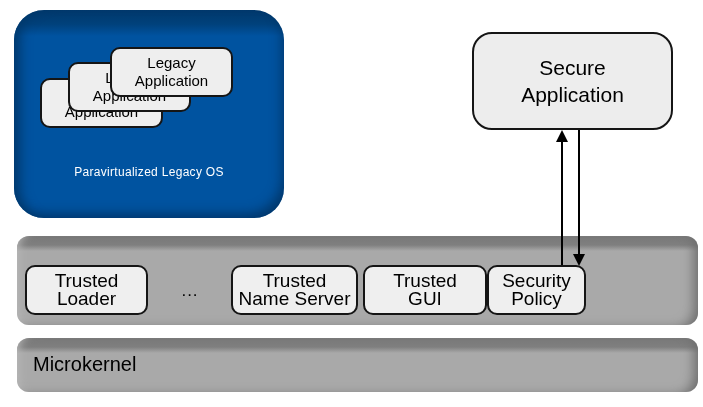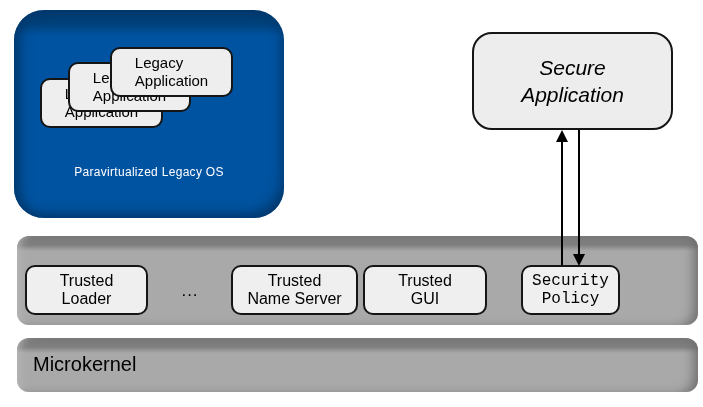--- a/index.html
+++ b/index.html
@@ -18,57 +18,57 @@
   }
   .legacy-os-label {
     position:absolute; left:0; right:0; top:151px; text-align:center;
     color:#ffffff; font-size:12px; line-height:22px; letter-spacing:0.3px;
   }
   
   .app-box {
     position:absolute; width:123px; height:50px; box-sizing:border-box;
     background:#eeeeee; border:2px solid #151515; border-radius:10px;
     display:flex; align-items:center; justify-content:center;
-    font-size:15px; line-height:18px; white-space:pre-line;
+    text-align:center; font-size:15px; line-height:18px; white-space:pre-line;
   }
   .app-back   { left:40px;  top:78px; z-index:1; }
   .app-middle { left:68px;  top:62px; z-index:2; }
   .app-front  { left:110px; top:47px; z-index:3; }
   
   .secure-app {
     position:absolute; left:472px; top:32px; width:201px; height:98px;
     box-sizing:border-box; background:#ededed; border:2px solid #151515;
     border-radius:20px; display:flex; align-items:center; justify-content:center;
-    text-align:center; font-size:21px; line-height:27px; white-space:pre-line;font-style:italic;
+    text-align:center; font-size:21px; line-height:27px; white-space:pre-line;
   }
   
   .bar {
     position:absolute; left:17px; width:681px; border-radius:12px;
     background:linear-gradient(to bottom,#787878 0px,#7f7f7f 9px,#a9a9a9 15px);
     box-shadow: inset -12px -4px 12px -8px #6d6d6d,
                 inset 10px 0 10px -8px #b7b7b7;
   }
   .services-bar { top:236px; height:89px; }
   .microkernel-bar {
     top:338px; height:54px;
     display:flex; align-items:center; padding:10px 0 12px 16px; box-sizing:border-box;
   }
   .microkernel-label { font-size:20px; }
   
   .service-box {
     position:absolute; top:265px; height:50px; box-sizing:border-box;
     background:#efefef; border:2px solid #151515; border-radius:10px;
     display:flex; align-items:center; justify-content:center;
-    text-align:center; font-size:16px; line-height:18px; white-space:pre-line;
+    text-align:center; font-size:19px; line-height:18px; white-space:pre-line;
     z-index:4;
   }
   .svc-loader { left:25px;  width:123px; }
   .svc-names  { left:231px; width:127px; }
   .svc-gui    { left:363px; width:124px; }
-  .svc-policy { left:521px; width:99px;font-family:Liberation Mono, monospace; }
+  .svc-policy { left:487px; width:99px; }
   .ellipsis {
     position:absolute; left:170px; top:281px; width:40px; text-align:center;
     font-size:17px; letter-spacing:1px; z-index:4;
   }
   
   .arrow-line { position:absolute; width:2px; background:#000; z-index:5; }
   .line-up   { left:561px; top:142px; height:123px; }
   .line-down { left:578px; top:130px; height:124px; }
   .arrow-head { position:absolute; width:0; height:0; z-index:5; }
   .head-up {

